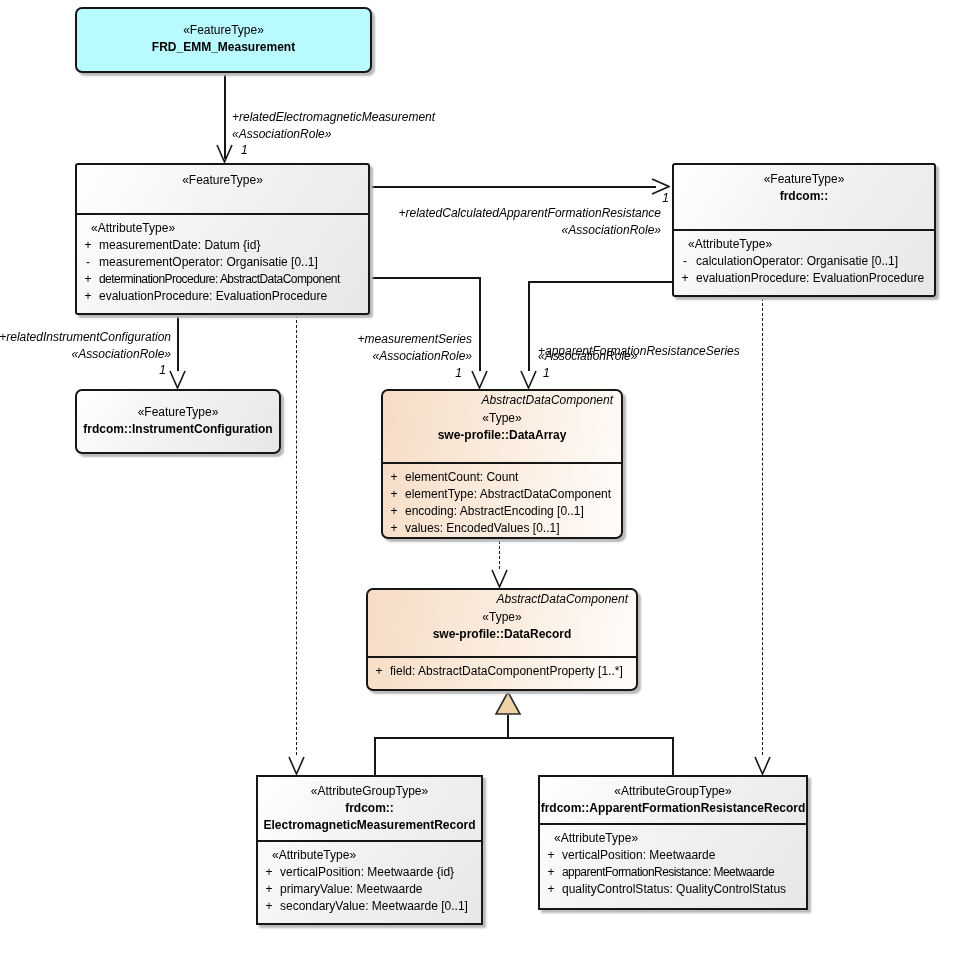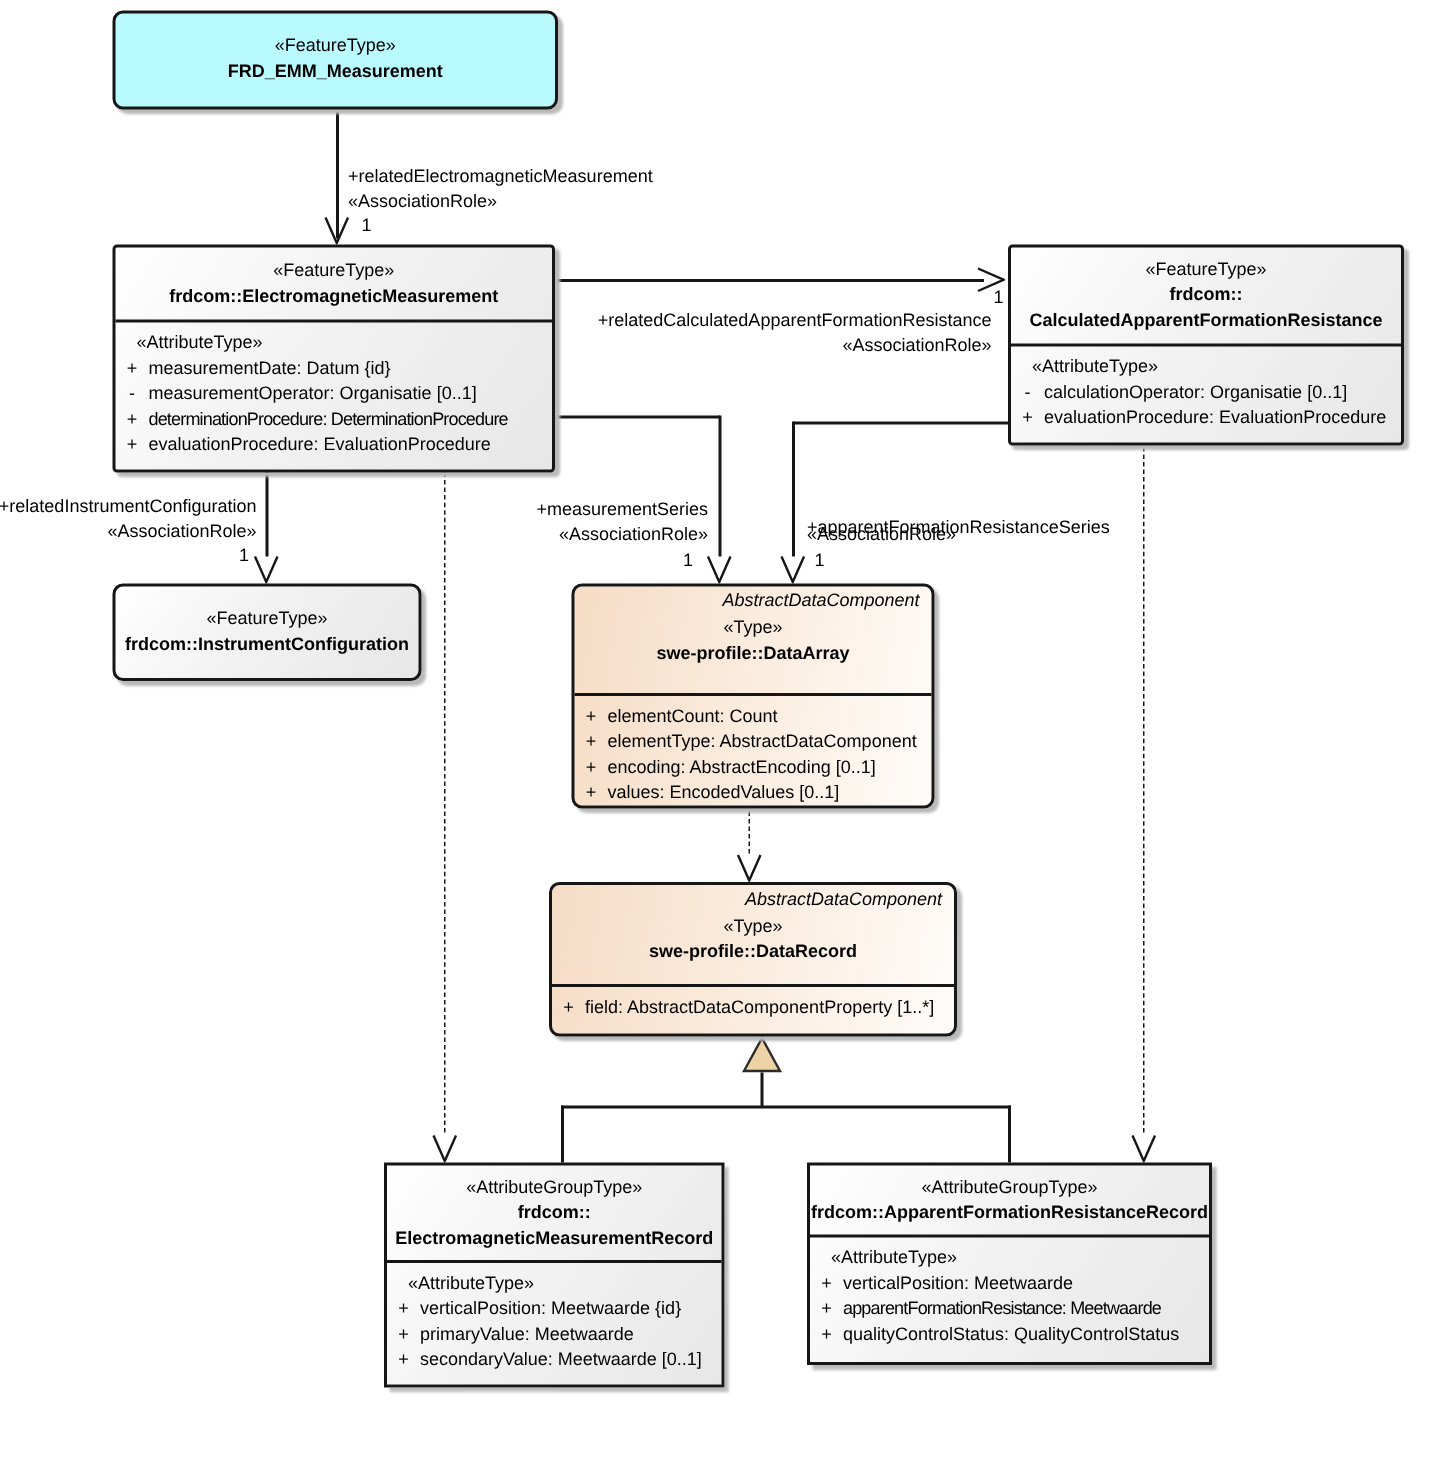--- a/index.html
+++ b/index.html
@@ -26,21 +26,21 @@
   .body.thin{border-top-width:2px;}
   .attr-stereo{padding-left:14px;line-height:17px;}
   .row{display:flex;line-height:17px;white-space:nowrap;}
   .row .vis{width:22px;flex:0 0 22px;text-align:center;}
   .row .txt{flex:1;}
   .condensed .txt{letter-spacing:-0.55px;}
   .vline,.hline{position:absolute;background:#161616;}
   .vline{width:1.5px;}
   .hline{height:1.5px;}
   .dashv{position:absolute;width:0;border-left:1.8px dashed #161616;}
-  .lbl{position:absolute;white-space:nowrap;line-height:15px;}
+  .lbl{position:absolute;white-space:nowrap;line-height:15px;font-style:italic;}
   .lbl.right{text-align:right;}
   .ah{position:absolute;}
   svg{display:block;}
 </style>
 </head>
 <body>
 
 <div id="canvas">
 
   <div class="vline" style="left:224px;top:73px;height:86px;"></div>
@@ -134,48 +134,46 @@
   <div class="box cyan r6 bthick" style="left:75px;top:7px;width:297px;height:66px;">
     <div class="hdr" style="padding-top:13px;">
       <div>«FeatureType»</div>
       <div class="bname">FRD_EMM_Measurement</div>
     </div>
   </div>
 
   <div class="box gray r3" style="left:75px;top:163px;width:295px;height:152px;">
     <div class="hdr" style="height:48px;padding-top:7px;">
       <div>«FeatureType»</div>
-      <div class="bname">frdcom::ElectromagneticMeasurement</div>
     </div>
     <div class="body">
       <div class="attr-stereo">«AttributeType»</div>
       <div class="row">
           <span class="vis">+</span>
           <span class="txt">measurementDate: Datum {id}</span>
         </div>
       <div class="row">
           <span class="vis">-</span>
           <span class="txt">measurementOperator: Organisatie [0..1]</span>
         </div>
       <div class="row condensed">
           <span class="vis">+</span>
-          <span class="txt">determinationProcedure: DeterminationProcedure</span>
+          <span class="txt">determinationProcedure: AbstractDataComponent</span>
         </div>
       <div class="row">
           <span class="vis">+</span>
           <span class="txt">evaluationProcedure: EvaluationProcedure</span>
         </div>
     </div>
   </div>
 
   <div class="box gray r3" style="left:672px;top:163px;width:264px;height:134px;">
     <div class="hdr" style="height:64px;padding-top:6px;">
       <div>«FeatureType»</div>
       <div class="bname">frdcom::</div>
-      <div class="bname">CalculatedApparentFormationResistance</div>
     </div>
     <div class="body">
       <div class="attr-stereo">«AttributeType»</div>
       <div class="row">
           <span class="vis">-</span>
           <span class="txt">calculationOperator: Organisatie [0..1]</span>
         </div>
       <div class="row">
           <span class="vis">+</span>
           <span class="txt">evaluationProcedure: EvaluationProcedure</span>

